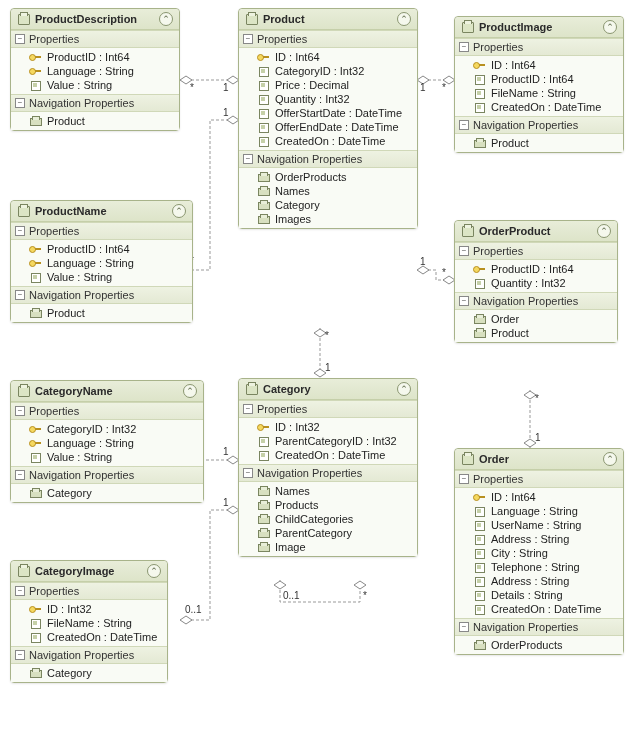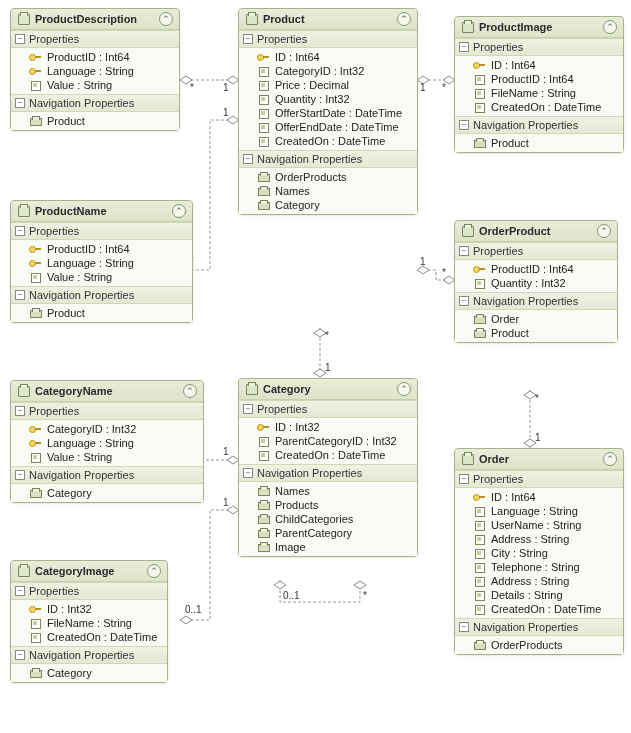--- a/index.html
+++ b/index.html
@@ -285,20 +285,24 @@
           <span>OrderProducts</span>
         </div>
         <div class="prop-row">
           <span class="picon nav-icon"></span>
           <span>Names</span>
         </div>
         <div class="prop-row">
           <span class="picon nav-icon"></span>
           <span>Category</span>
         </div>
+        <div class="prop-row">
+          <span class="picon nav-icon"></span>
+          <span>Images</span>
+        </div>
       </div>
     </div>
 <div class="entity" style="left:238px;top:378px;width:180px">
       <div class="entity-header">
         <span class="icon entity-icon"></span>
         <span class="entity-title">Category</span>
         <span class="collapse-btn">⌃</span>
       </div>
       <div class="section-header">
         <span class="toggle">−</span>

